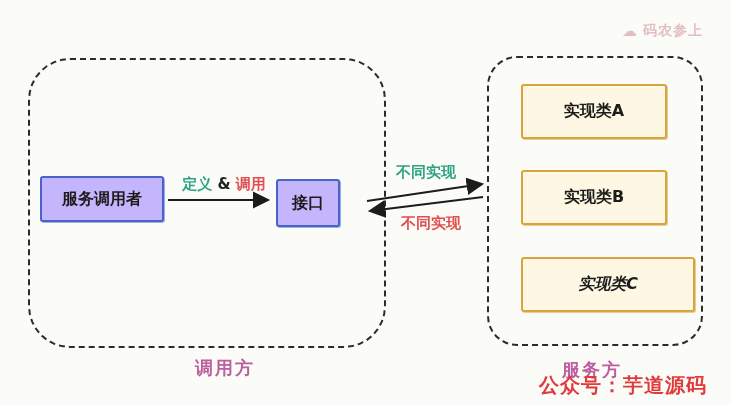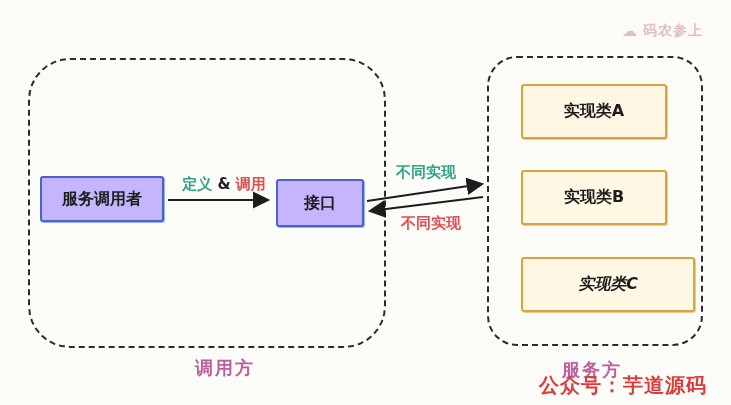--- a/index.html
+++ b/index.html
@@ -67,21 +67,21 @@
     border: 2px solid #4a63c8;
     background: #c4b5fd;
     box-shadow: 1px 1px 0 #9db1e6;
   }
   .node.yellow {
     border: 2px solid #d8a53c;
     background: #fdf7e3;
     box-shadow: 1px 1px 0 #e6cd93;
   }
   .node.service-caller { left: 40px;  top: 176px; width: 124px; height: 46px; }
-  .node.interface      { left: 276px; top: 179px; width: 88px;  height: 48px; font-size: 16px; }
+  .node.interface      { left: 276px; top: 179px; width: 64px;  height: 48px; font-size: 16px; }
   .node.impl-a { left: 521px; top: 84px;  width: 146px; height: 55px; }
   .node.impl-b { left: 521px; top: 170px; width: 146px; height: 55px; }
   .node.impl-c { left: 521px; top: 257px; width: 174px; height: 55px; font-style: italic; }
 
   
   svg.arrows {
     position: absolute;
     left: 0; top: 0;
     width: 731px; height: 405px;
     pointer-events: none;

